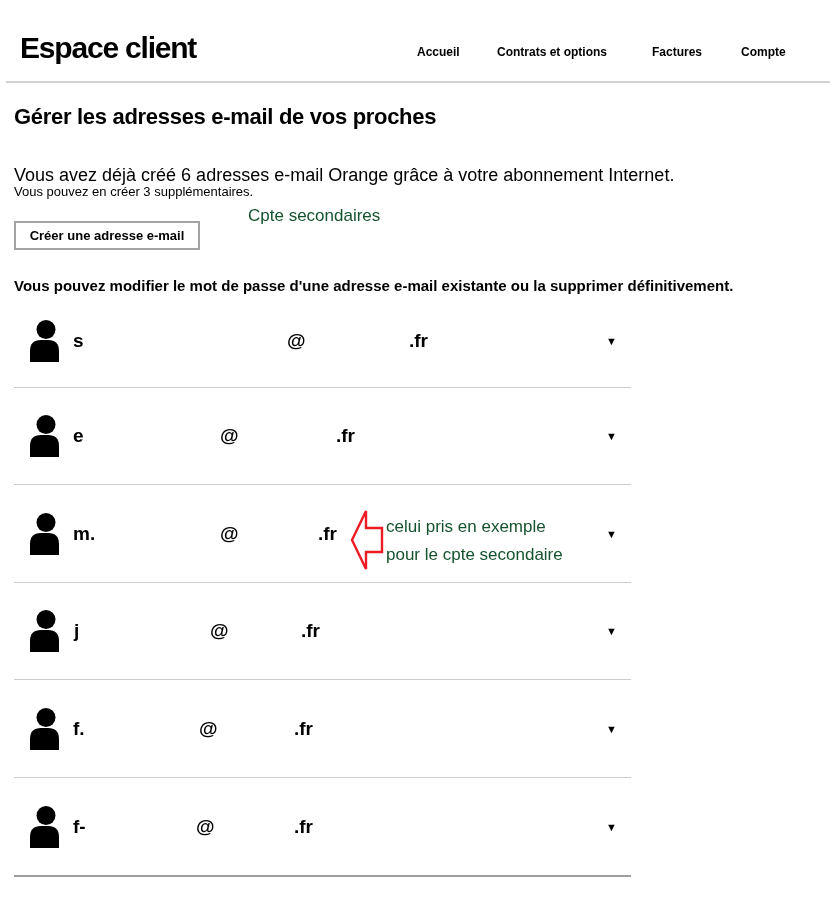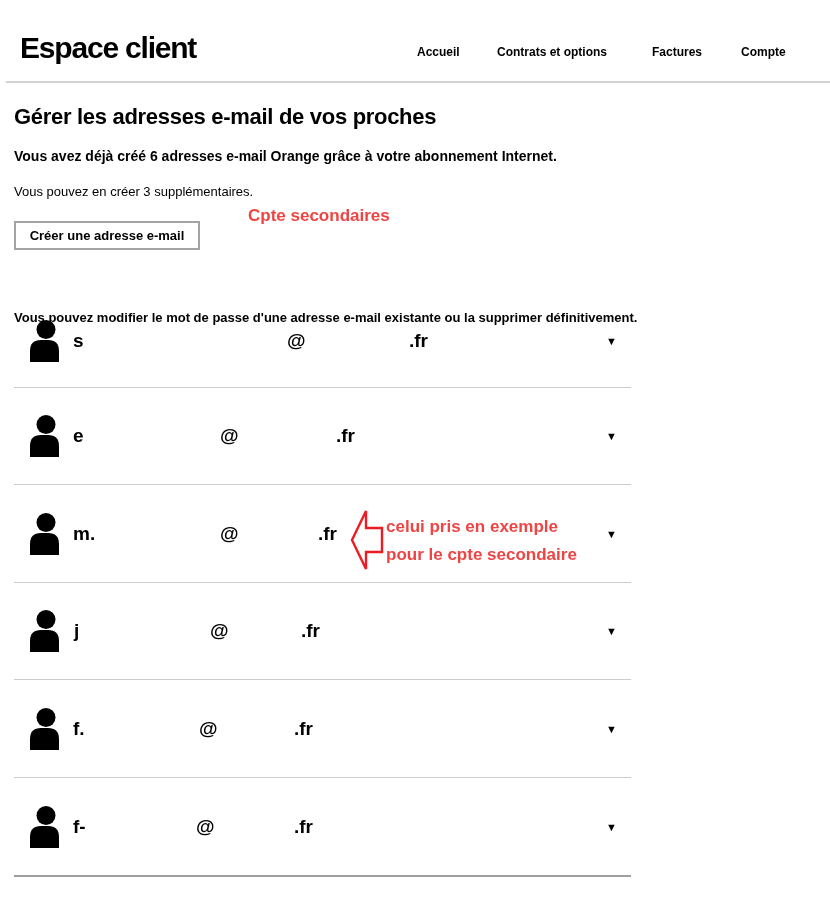--- a/index.html
+++ b/index.html
@@ -11,28 +11,28 @@
   .header { position:absolute; top:0; left:6px; width:830px; height:63px; background:#fff; border-bottom:2px solid #d2d2d2;margin-top:20px; }
   .brand { position:absolute; left:14px; top:11px; font-size:30px; font-weight:700; letter-spacing:-1.2px; white-space:nowrap; }
   .nav-item { position:absolute; top:25px; font-size:12px; font-weight:700; white-space:nowrap; cursor:pointer; }
   .nav-accueil { left:411px; }
   .nav-contrats { left:491px;text-align:center; }
   .nav-factures { left:646px; }
   .nav-compte  { left:735px; }
 
   
   .page-title { position:absolute; left:14px; top:104px; font-size:22px; font-weight:700; letter-spacing:-0.3px; white-space:nowrap; }
-  .intro-line1 { position:absolute; left:14px; top:148px; font-size:14px; white-space:nowrap;font-weight:bold; }
+  .intro-line1 { position:absolute; left:14px; top:165px; font-size:18px; white-space:nowrap; }
   .intro-line2 { position:absolute; left:14px; top:184px; font-size:13px; white-space:nowrap; }
-  .annot { color:#ef4444; font-weight:700; }
+  .annot { color:#14532d; font-weight:400; }
   .annot-cpte { position:absolute; left:248px; top:206px; font-size:17px; white-space:nowrap; }
   .create-btn { position:absolute; left:14px; top:221px; width:186px; height:29px; background:#fff;
                 border:2px solid #a3a3a3; font-family:"Liberation Sans", sans-serif; font-size:13px; font-weight:700;
                 display:flex; align-items:center; justify-content:center; cursor:pointer; }
-  .instruction { position:absolute; left:14px; top:277px; font-size:13px; font-weight:700; white-space:nowrap;margin-top:33px; }
+  .instruction { position:absolute; left:14px; top:277px; font-size:15px; font-weight:700; white-space:nowrap; }
 
   
   .rows { position:absolute; left:14px; top:295px; width:617px; }
   .row { position:relative; border-bottom:1px solid #cccccc; }
   .row:last-child { border-bottom:2px solid #9e9e9e; }
   .r1 { height:93px; } .r2 { height:97px; } .r3 { height:98px; }
   .r4 { height:97px; } .r5 { height:98px; } .r6 { height:99px; }
   .person-icon { position:absolute; left:15px; top:50%; transform:translateY(-50%); width:30px; height:42px; }
   .frag { position:absolute; top:50%; transform:translateY(-50%); font-size:19px; font-weight:700; white-space:nowrap; }
   .caret { position:absolute; left:592px; top:50%; transform:translateY(-50%); font-size:11px; color:#000; cursor:pointer; }

